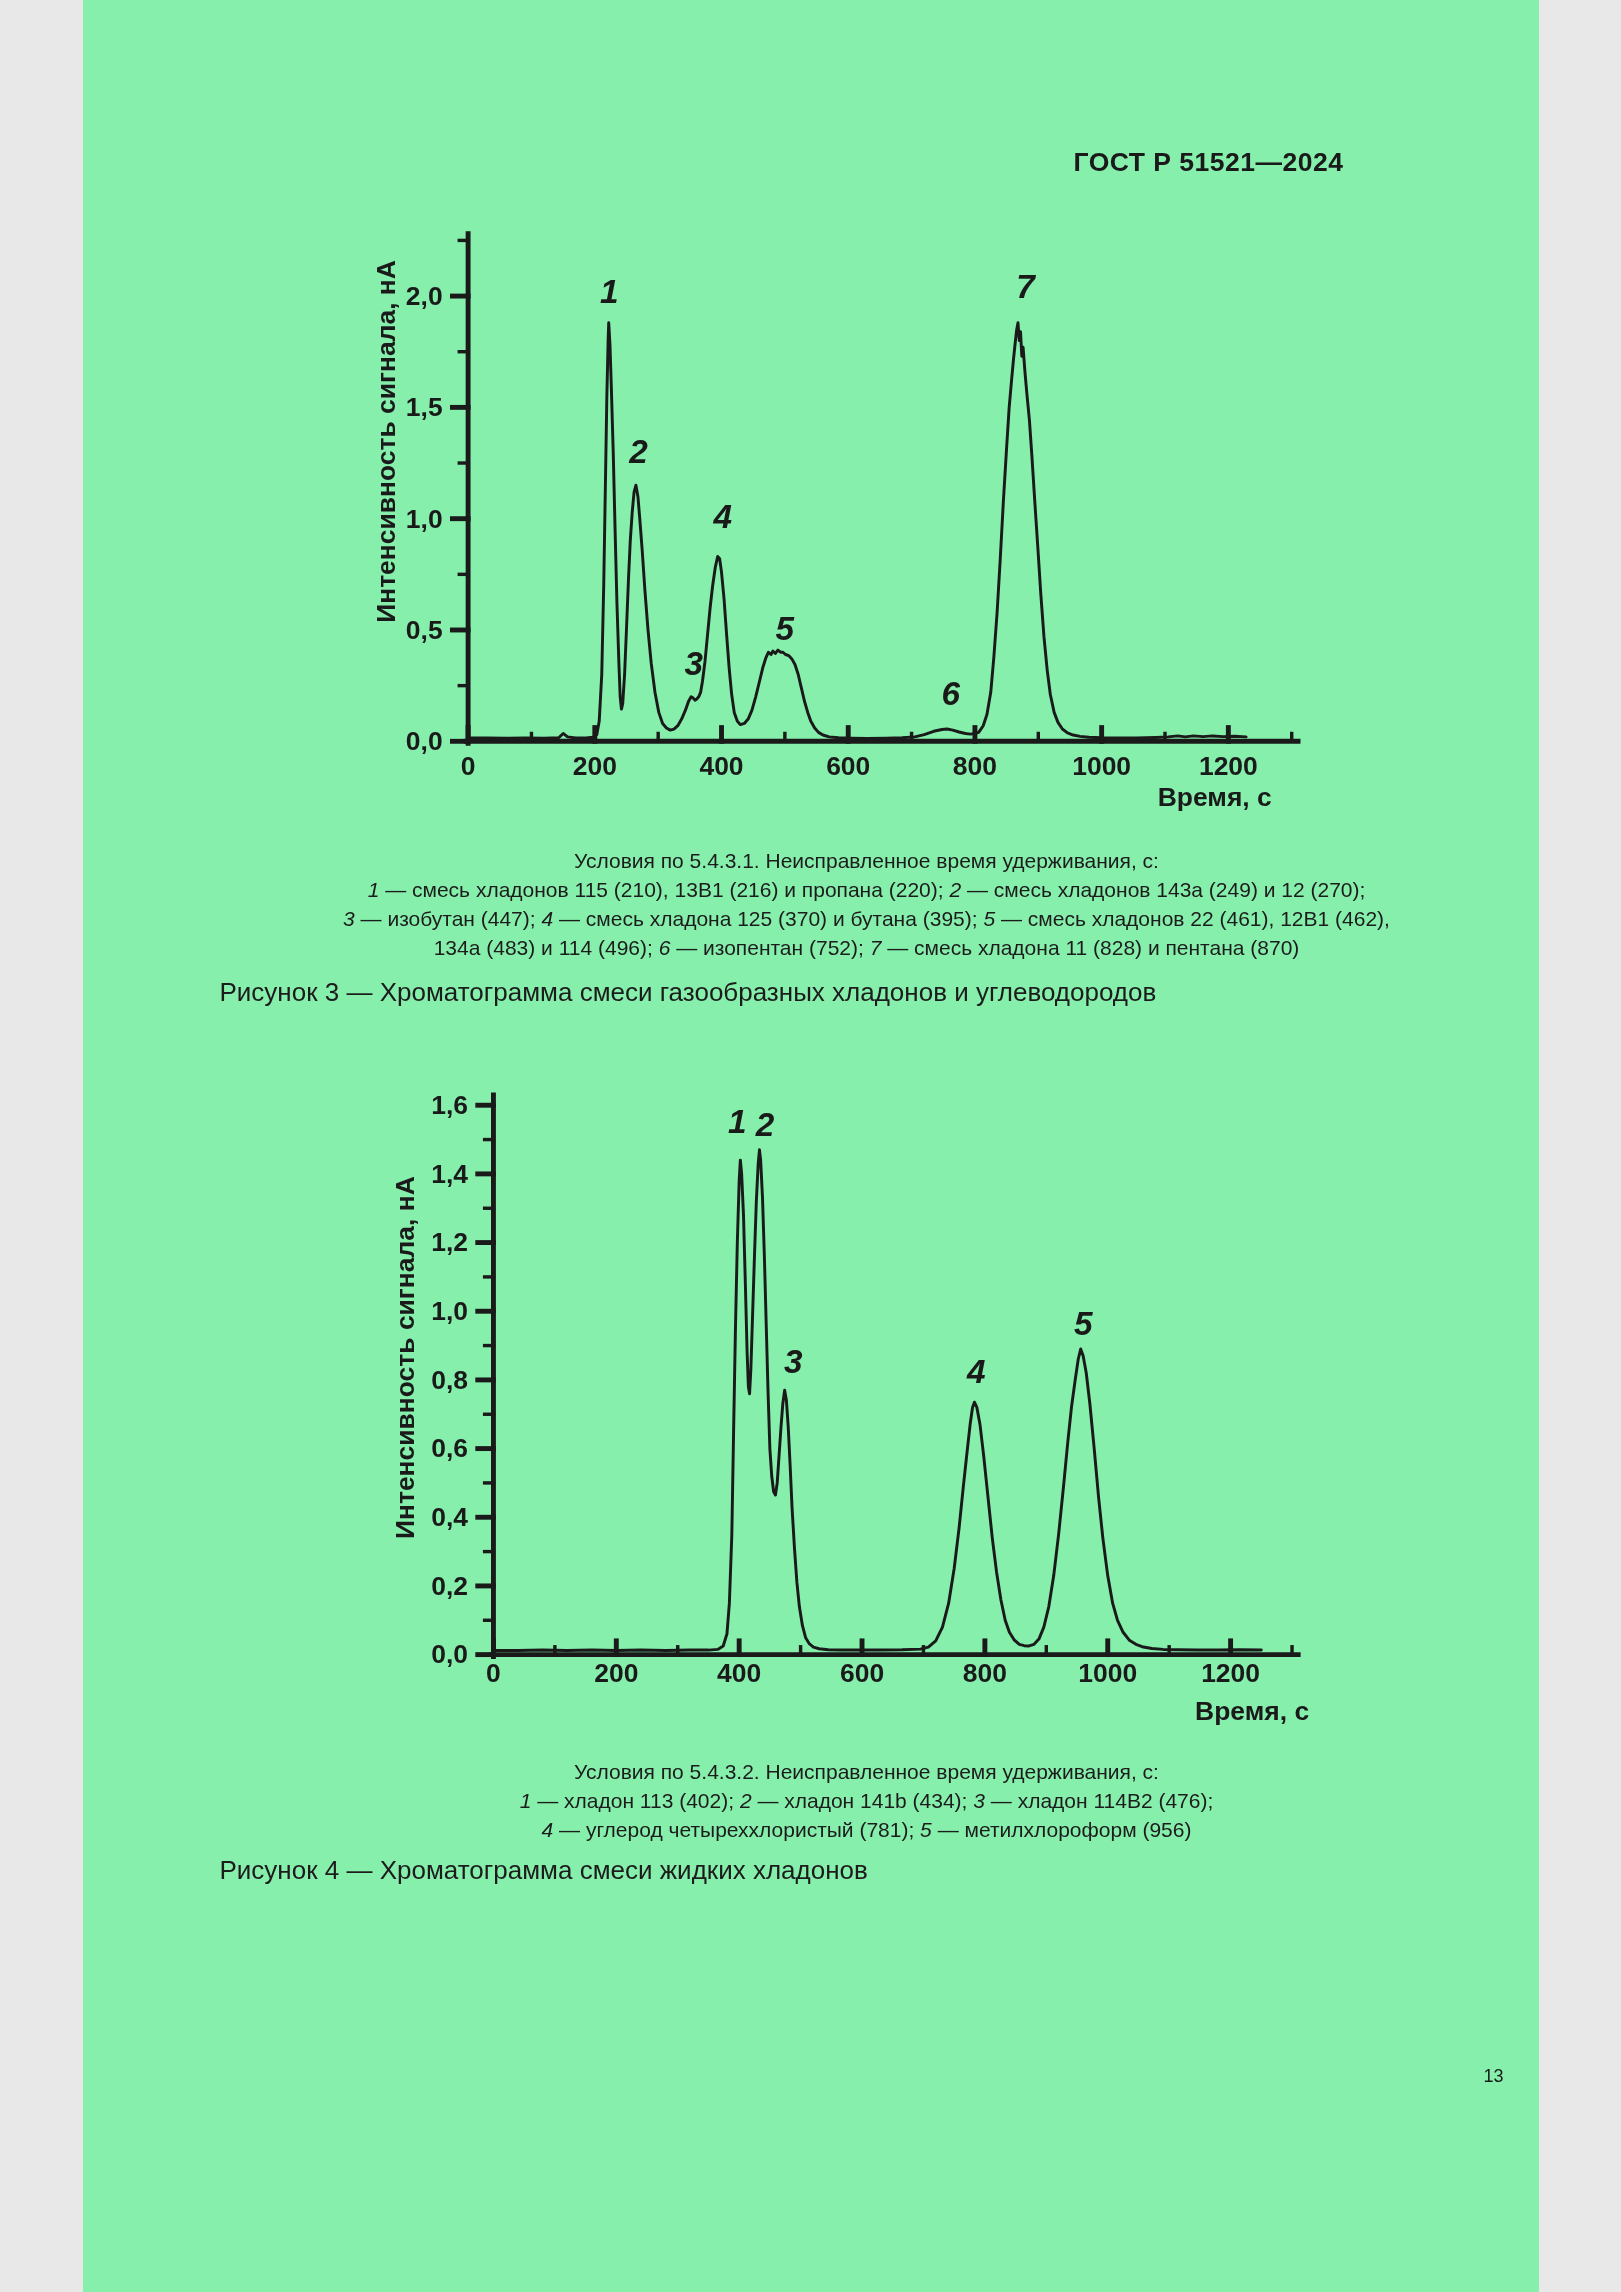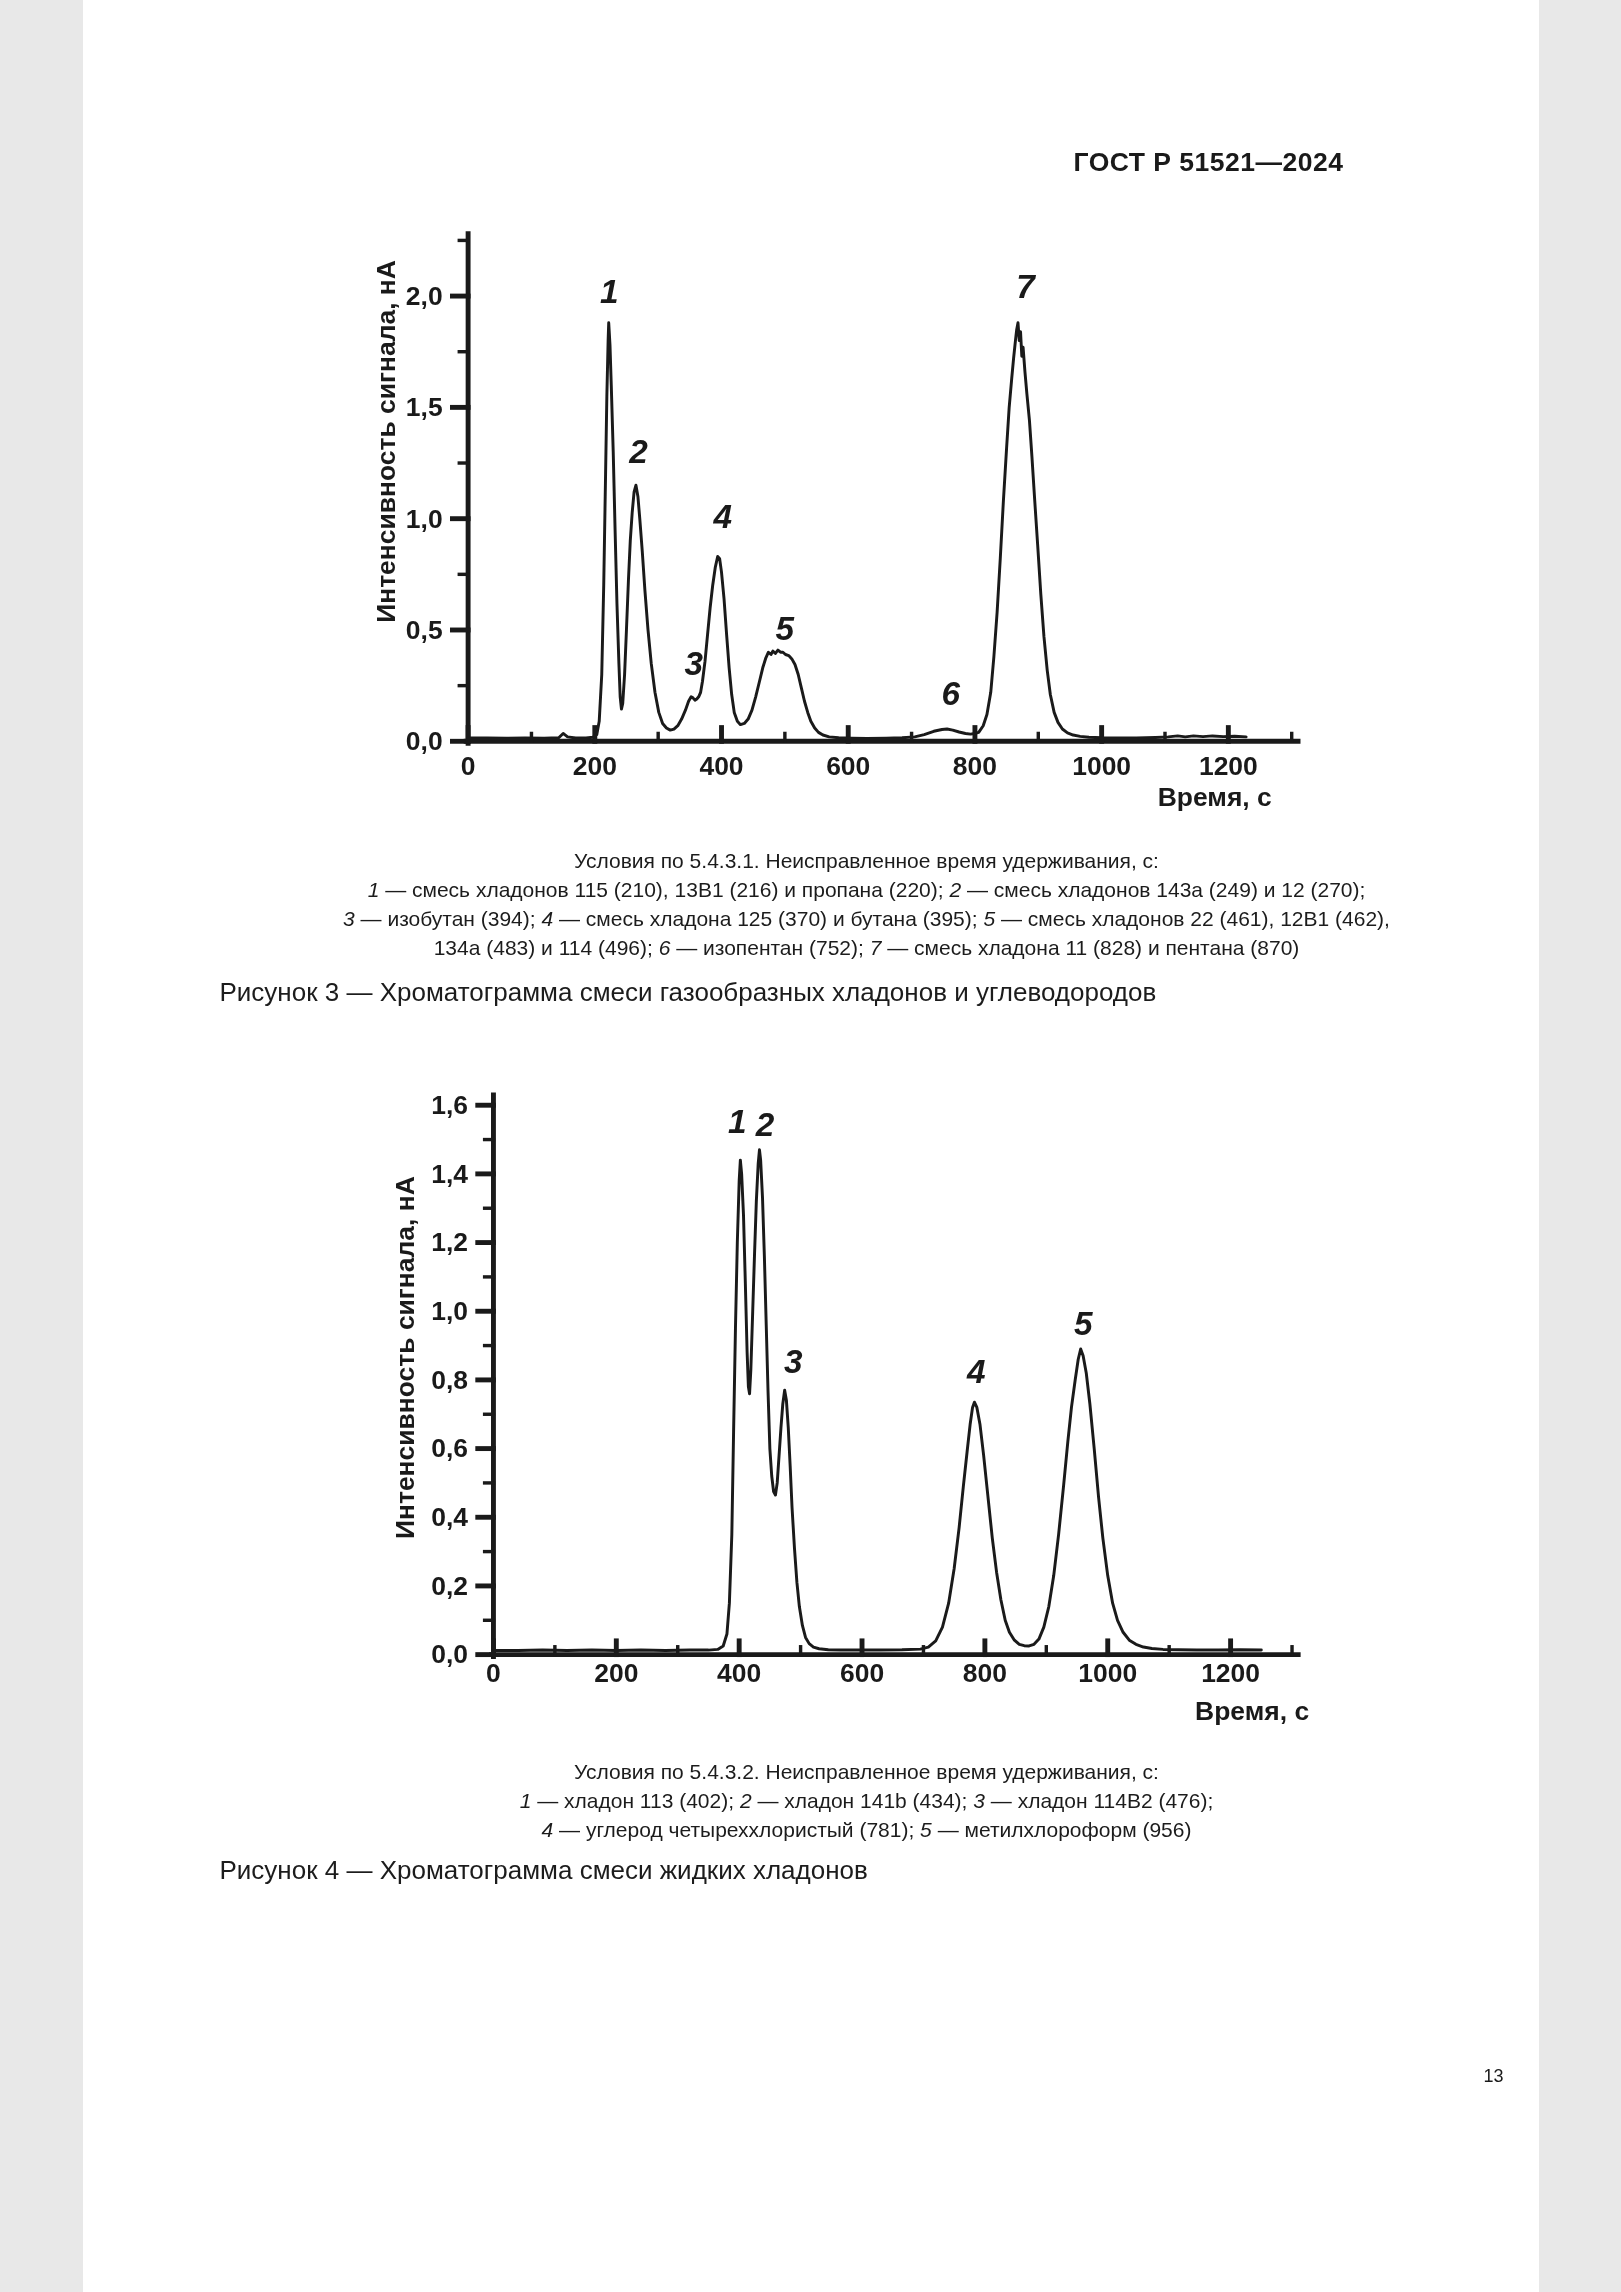--- a/index.html
+++ b/index.html
@@ -1,20 +1,20 @@
 <!DOCTYPE html>
 <html><head>
 <meta charset="utf-8">
 <style>
   html,body{margin:0;padding:0;background:#e8e8e8;}
   .page{
     position:relative;
     width:1456px;height:2293px;
     margin:0 auto;
-    background:#ffffff;
+    background:#86efac;
     font-family:"Liberation Sans",sans-serif;
     color:#1a1a1a;
     overflow:hidden;
   }
   .doc-header{
     position:absolute;top:147px;right:195px;
     font-size:26.5px;font-weight:bold;letter-spacing:0.5px;
     white-space:nowrap;
   }
   .chart-svg{position:absolute;left:235px;}
@@ -98,21 +98,21 @@
       <text x="383.1770992366412" y="462.8421052631579" text-anchor="middle" class="peak">3</text>
       <text x="412.91908396946565" y="312.89473684210526" text-anchor="middle" class="peak">4</text>
       <text x="476.28244274809157" y="427.6271929824561" text-anchor="middle" class="peak">5</text>
       <text x="645.6824427480916" y="493.5131578947368" text-anchor="middle" class="peak">6</text>
       <text x="721.9770992366412" y="78.88596491228071" text-anchor="middle" class="peak">7</text>
     </svg>
 
   <div id="cond1" class="conditions">
       <div class="caption-line"><span>Условия по 5.4.3.1. Неисправленное время удерживания, с:</span></div>
       <div class="caption-line"><span class="it">1</span><span> — смесь хладонов 115 (210), 13В1 (216) и пропана (220); </span><span class="it">2</span><span> — смесь хладонов 143а (249) и 12 (270);</span></div>
-      <div class="caption-line"><span class="it">3</span><span> — изобутан (394); </span><span class="it">4</span><span> — смесь хладона 125 (370) и бутана (395); </span><span class="it">5</span><span> — смесь хладонов 22 (461), 12В1 (462),</span></div>
+      <div class="caption-line"><span class="it">3</span><span> — изобутан (447); </span><span class="it">4</span><span> — смесь хладона 125 (370) и бутана (395); </span><span class="it">5</span><span> — смесь хладонов 22 (461), 12В1 (462),</span></div>
       <div class="caption-line"><span>134а (483) и 114 (496); </span><span class="it">6</span><span> — изопентан (752); </span><span class="it">7</span><span> — смесь хладона 11 (828) и пентана (870)</span></div>
     </div>
 
   <div id="title3" class="fig-title">Рисунок 3 — Хроматограмма смеси газообразных хладонов и углеводородов</div>
 
   <svg id="chart2" class="chart-svg" width="1137" height="659" viewBox="0 0 1160 672">
       <line x1="179" y1="12" x2="179" y2="585" stroke="#1a1a1a" stroke-width="5" stroke-linecap="square"></line>
       <line x1="177" y1="583" x2="1000" y2="583" stroke="#1a1a1a" stroke-width="5" stroke-linecap="square"></line>
       <line x1="170" y1="547.9693251533743" x2="179" y2="547.9693251533743" stroke="#1a1a1a" stroke-width="3.5" stroke-linecap="square"></line>
       <line x1="170" y1="477.90797546012266" x2="179" y2="477.90797546012266" stroke="#1a1a1a" stroke-width="3.5" stroke-linecap="square"></line>

